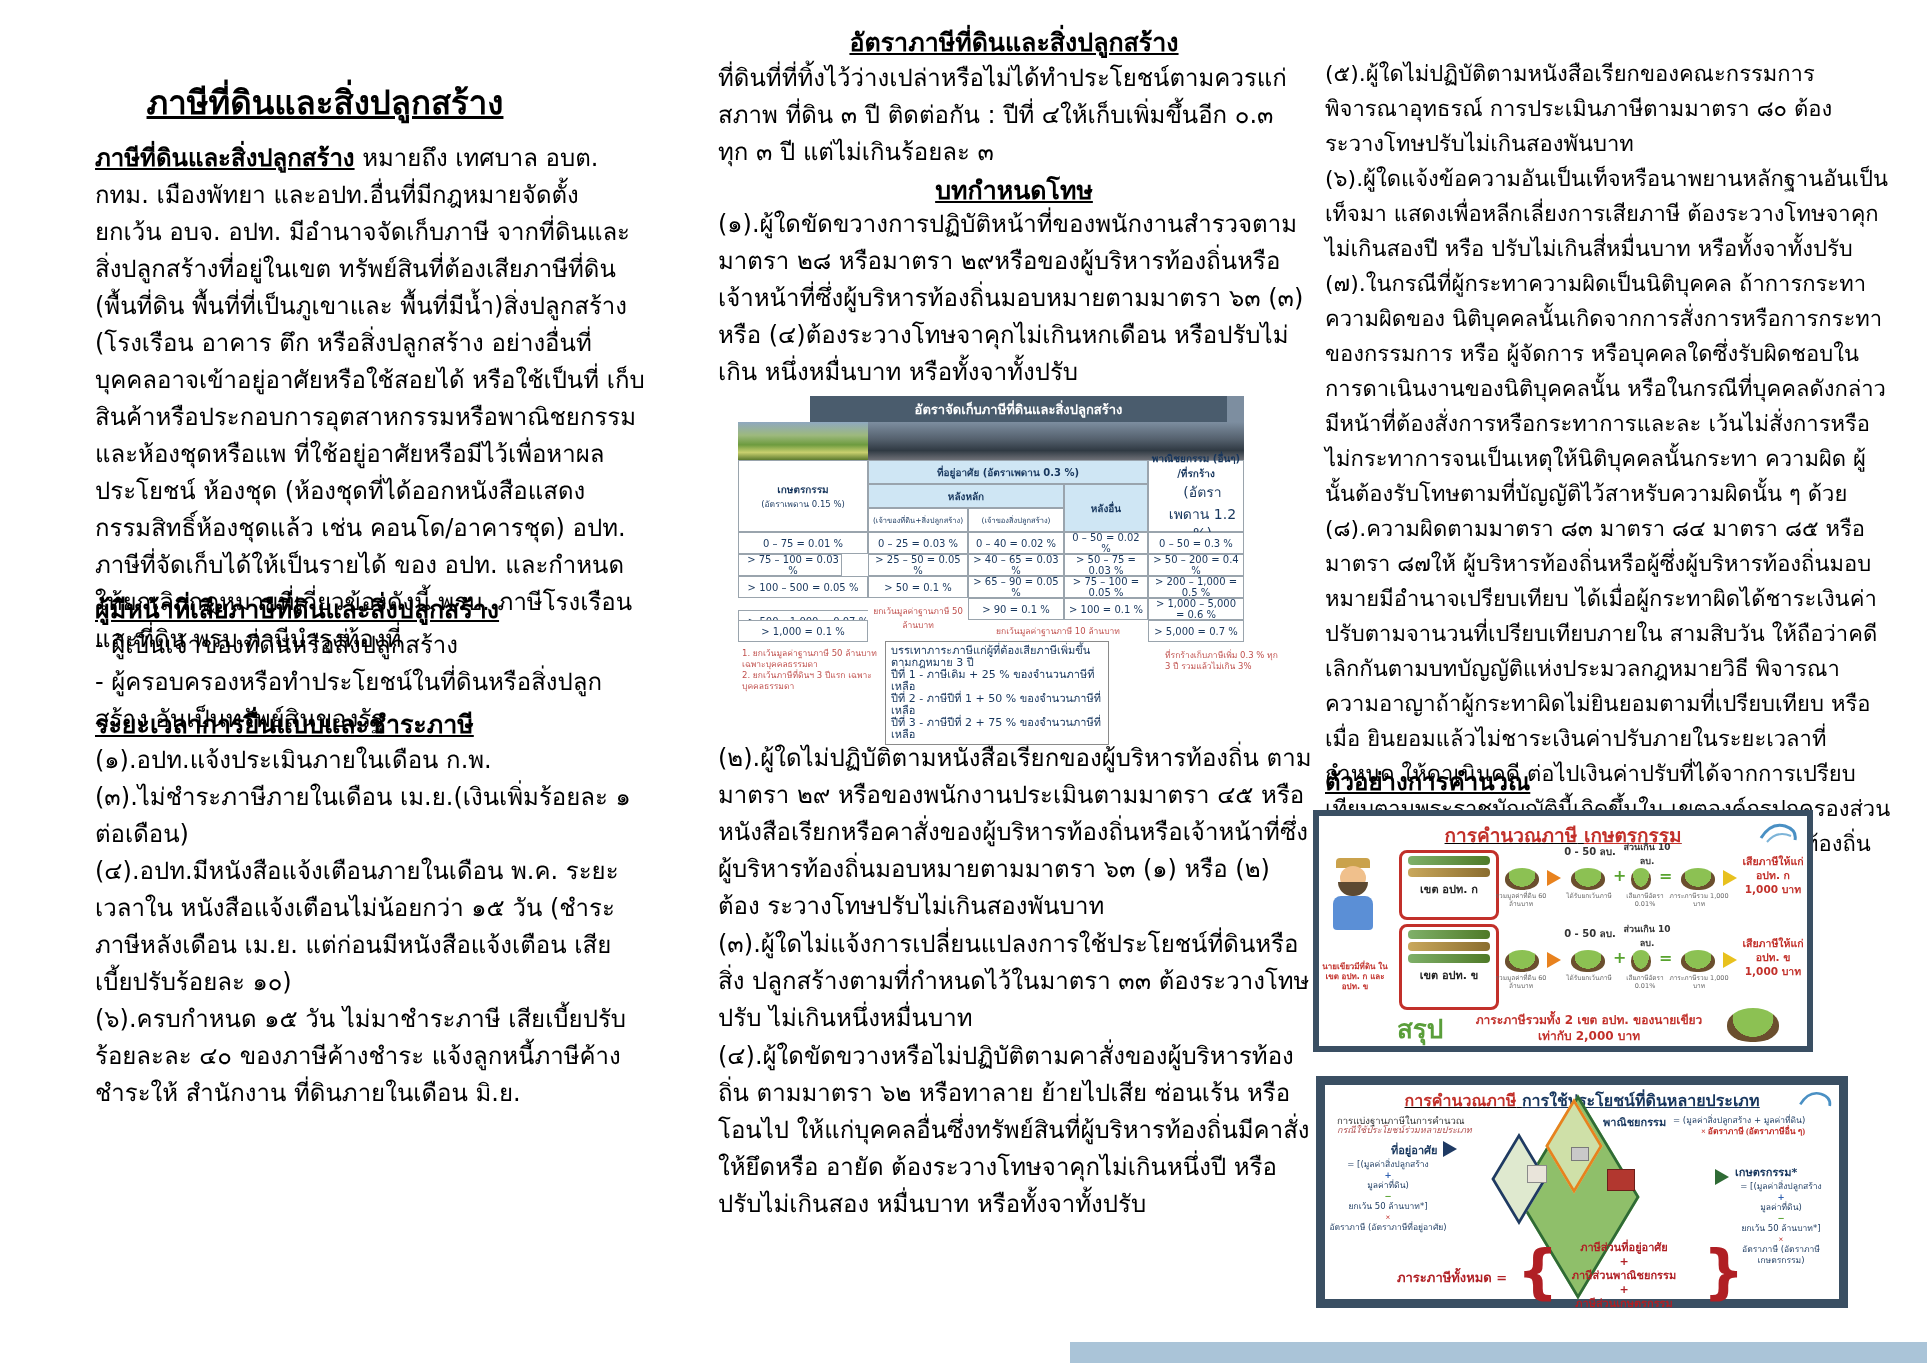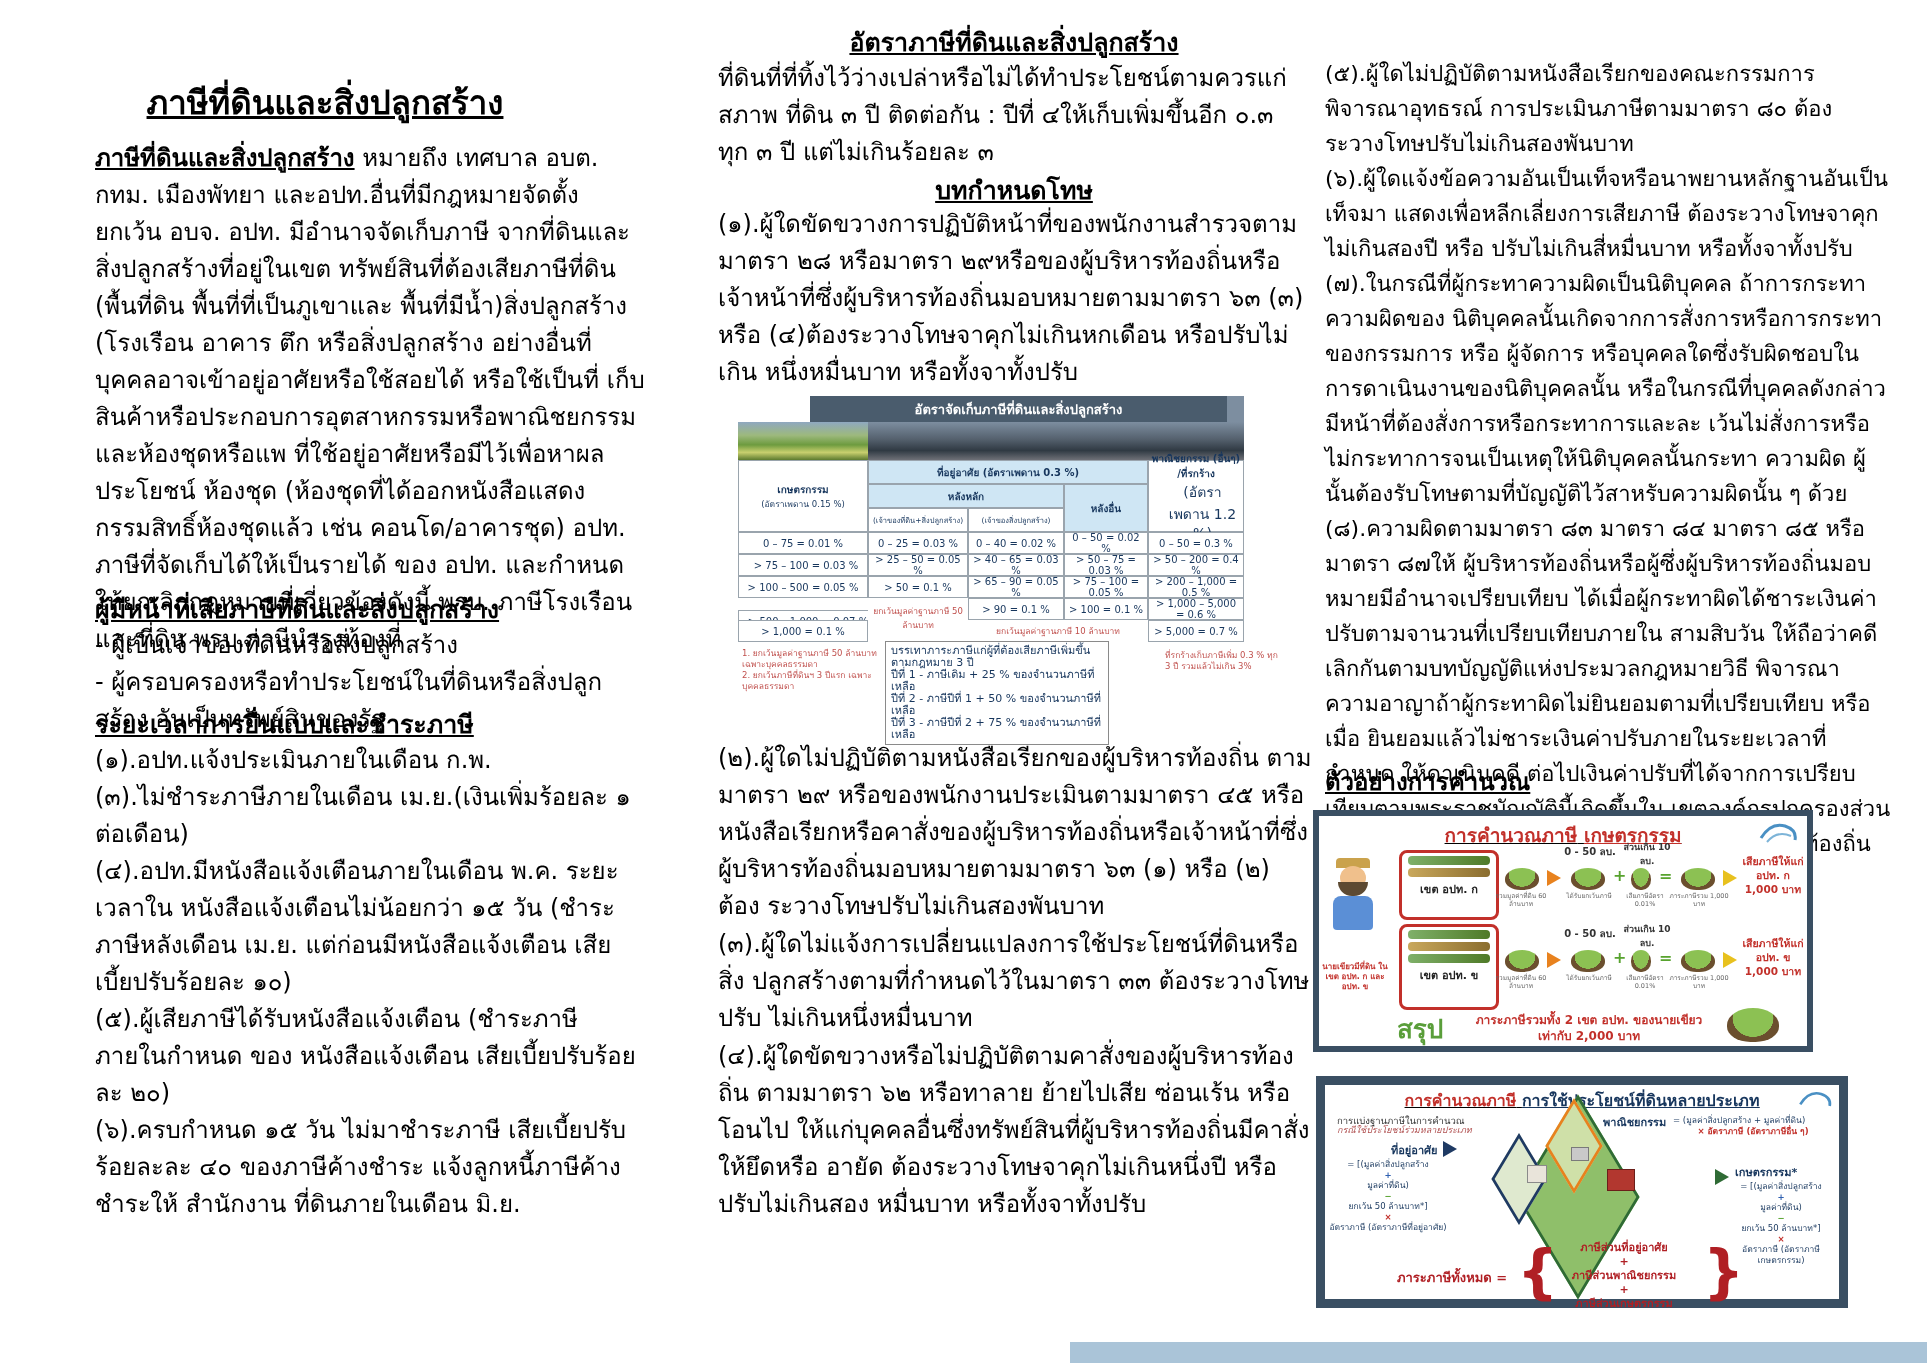--- a/index.html
+++ b/index.html
@@ -60,21 +60,21 @@
   .flowlbl{position:absolute;font-size:10px;font-weight:bold;color:#333;text-align:center;}
   .paytxt{position:absolute;font-size:10.5px;font-weight:bold;color:#c2302a;text-align:center;line-height:14px;}
   .farmer-hat{width:34px;height:10px;background:#caa24c;border-radius:4px 4px 0 0;margin:0 auto;}
   .farmer-head{width:26px;height:24px;background:#f0c08c;border-radius:50%;margin:-2px auto 0;}
   .farmer-beard{width:30px;height:14px;background:#5d4a32;border-radius:0 0 14px 14px;margin:-8px auto 0;}
   .farmer-body{width:40px;height:34px;background:#5b8fd6;border-radius:8px 8px 4px 4px;margin:0 auto;}
   
   .diamond{position:absolute;transform:rotate(45deg) skew(14deg,14deg);}
   .formula{position:absolute;font-size:8.5px;line-height:10.5px;color:#17365d;text-align:center;}
   .f-op{display:block;font-weight:bold;}
-  .f-plus{color:#2e5fb0;} .f-minus{color:#58a32f;} .f-mult{color:#c2302a;}
+  .f-plus{color:#2e5fb0;} .f-minus{color:#58a32f;} .f-mult{color:#c2302a;font-family:Liberation Serif, serif;}
   .ig2-label{position:absolute;font-weight:bold;color:#17365d;}
   .brace{position:absolute;color:#b01f24;font-size:58px;font-weight:bold;line-height:58px;}
   .total-red{color:#b01f24;font-weight:bold;}
   .bottom-strip{left:1070px;top:1342px;width:857px;height:21px;background:#aac4d8;}
 </style>
 </head>
 <body>
 
 <div class="abs lc-title">ภาษีที่ดินและสิ่งปลูกสร้าง</div>
 
@@ -86,21 +86,20 @@
 <div class="abs lc-duty body-txt">
   <div>- ผู้เป็นเจ้าของที่ดินหรือสิ่งปลูกสร้าง</div>
   <div>- ผู้ครอบครองหรือทำประโยชน์ในที่ดินหรือสิ่งปลูกสร้าง อันเป็นทรัพย์สินของรัฐ</div>
 </div>
 
 <div class="abs lc-h3 h-underline">ระยะเวลาการยื่นแบบและชำระภาษี</div>
 <div class="abs lc-periods body-txt">
   <div>(๑).อปท.แจ้งประเมินภายในเดือน ก.พ.</div>
   <div>(๓).ไม่ชำระภาษีภายในเดือน เม.ย.(เงินเพิ่มร้อยละ ๑ ต่อเดือน)</div>
   <div>(๔).อปท.มีหนังสือแจ้งเตือนภายในเดือน พ.ค. ระยะเวลาใน หนังสือแจ้งเตือนไม่น้อยกว่า ๑๕ วัน (ชำระภาษีหลังเดือน เม.ย. แต่ก่อนมีหนังสือแจ้งเตือน เสียเบี้ยปรับร้อยละ ๑๐)</div>
-  <div>(๕).ผู้เสียภาษีได้รับหนังสือแจ้งเตือน (ชำระภาษีภายในกำหนด ของ หนังสือแจ้งเตือน เสียเบี้ยปรับร้อยละ ๒๐)</div>
   <div>(๖).ครบกำหนด ๑๕ วัน ไม่มาชำระภาษี เสียเบี้ยปรับร้อยละละ ๔๐ ของภาษีค้างชำระ แจ้งลูกหนี้ภาษีค้างชำระให้ สำนักงาน ที่ดินภายในเดือน มิ.ย.</div>
 </div>
 
 <div class="abs mc-h1 h-underline center">อัตราภาษีที่ดินและสิ่งปลูกสร้าง</div>
 <div class="abs mc-p1 body-txt">ที่ดินที่ที่ทิ้งไว้ว่างเปล่าหรือไม่ได้ทำประโยชน์ตามควรแก่สภาพ ที่ดิน ๓ ปี ติดต่อกัน : ปีที่ ๔ให้เก็บเพิ่มขึ้นอีก ๐.๓ ทุก ๓ ปี แต่ไม่เกินร้อยละ ๓</div>
 <div class="abs mc-h2 h-underline center">บทกำหนดโทษ</div>
 <div class="abs mc-p2 body-txt">(๑).ผู้ใดขัดขวางการปฏิบัติหน้าที่ของพนักงานสำรวจตาม มาตรา ๒๘ หรือมาตรา ๒๙หรือของผู้บริหารท้องถิ่นหรือ เจ้าหน้าที่ซึ่งผู้บริหารท้องถิ่นมอบหมายตามมาตรา ๖๓ (๓) หรือ (๔)ต้องระวางโทษจาคุกไม่เกินหกเดือน หรือปรับไม่เกิน หนึ่งหมื่นบาท หรือทั้งจาทั้งปรับ</div>
 
 <div class="abs rate-table">
   <div class="rt-cell rt-title">อัตราจัดเก็บภาษีที่ดินและสิ่งปลูกสร้าง</div>
@@ -117,21 +116,21 @@
   <div class="rt-cell rt-blue" style="left:326px;top:88px;width:84px;height:48px;font-weight:bold;">หลังอื่น</div>
   <div class="rt-cell" style="left:130px;top:112px;width:100px;height:24px;font-size:7.5px;">(เจ้าของที่ดิน+สิ่งปลูกสร้าง)</div>
   <div class="rt-cell" style="left:230px;top:112px;width:96px;height:24px;font-size:7.5px;">(เจ้าของสิ่งปลูกสร้าง)</div>
   <div class="rt-cell" style="left:410px;top:64px;width:96px;height:72px;flex-direction:column;">
     <span style="font-weight:bold;">พาณิชยกรรม (อื่นๆ)</span>
     <span style="font-weight:bold;">/ที่รกร้าง</span>
     <span style="font-size:14px;margin-left:13px;">(อัตราเพดาน 1.2 %)</span>
   </div>
 
   <div class="rt-cell" style="left:0;top:136px;width:130px;height:22px;">0 – 75 = 0.01 %</div>
-  <div class="rt-cell" style="left:0;top:158px;width:130px;height:22px;padding-left:8px;">&gt; 75 – 100 = 0.03 %</div>
+  <div class="rt-cell" style="left:0;top:158px;width:104px;height:22px;padding-left:8px;">&gt; 75 – 100 = 0.03 %</div>
   <div class="rt-cell" style="left:0;top:180px;width:130px;height:22px;">&gt; 100 – 500 = 0.05 %</div>
   <div class="rt-cell" style="left:0;top:214px;width:140px;height:22px;">&gt; 500 – 1,000 = 0.07 %</div>
   <div class="rt-cell" style="left:0;top:224px;width:130px;height:22px;">&gt; 1,000 = 0.1 %</div>
 
   <div class="rt-cell" style="left:130px;top:136px;width:100px;height:22px;">0 – 25 = 0.03 %</div>
   <div class="rt-cell" style="left:130px;top:158px;width:100px;height:22px;">&gt; 25 – 50 = 0.05 %</div>
   <div class="rt-cell" style="left:130px;top:180px;width:100px;height:22px;">&gt; 50 = 0.1 %</div>
   <div class="rt-cell rt-noborder rt-red" style="left:130px;top:202px;width:100px;height:40px;font-size:8.5px;">ยกเว้นมูลค่าฐานภาษี 50 ล้านบาท</div>
 
   <div class="rt-cell" style="left:230px;top:136px;width:96px;height:22px;">0 – 40 = 0.02 %</div>

